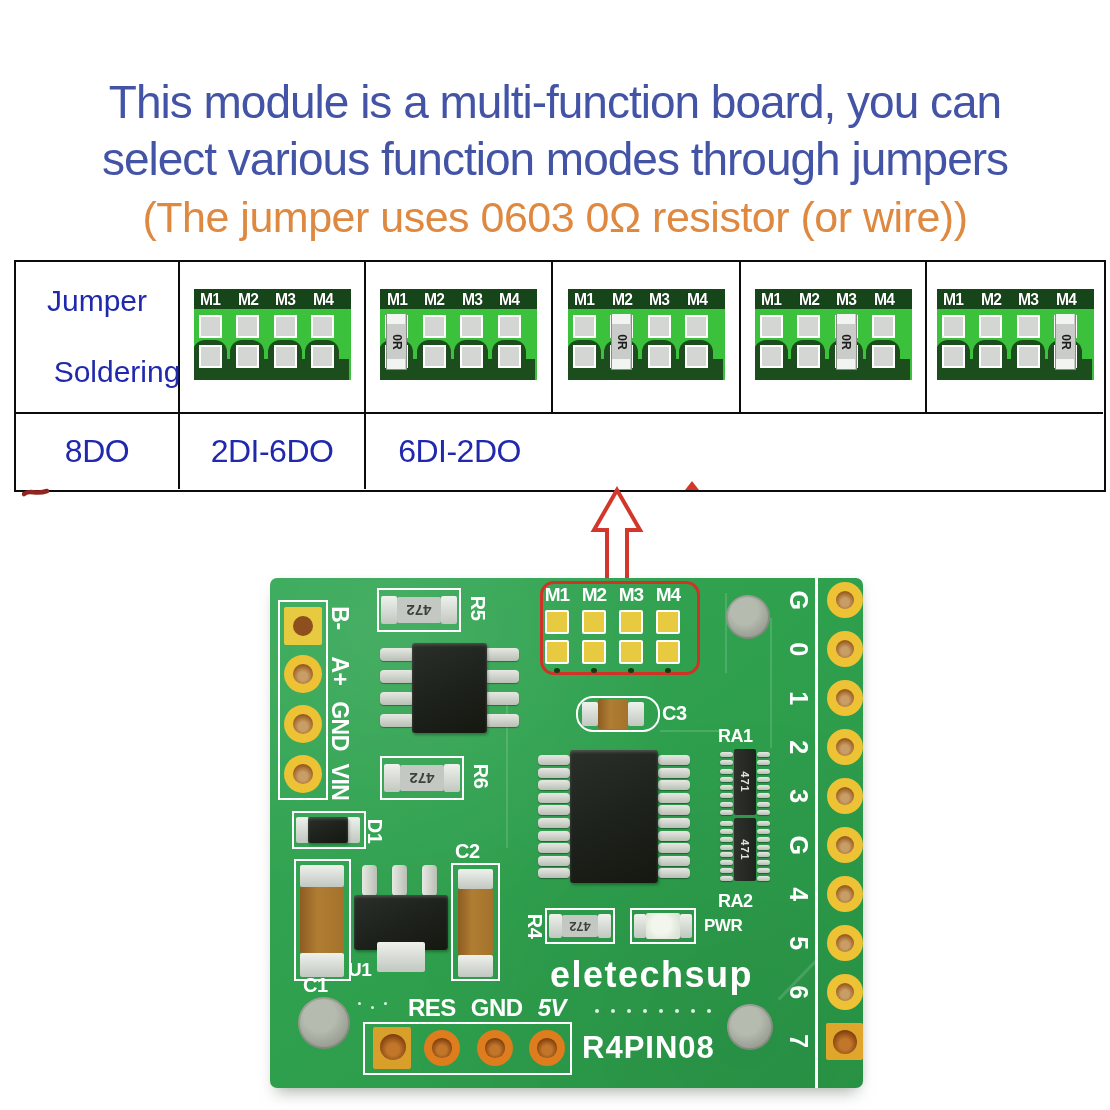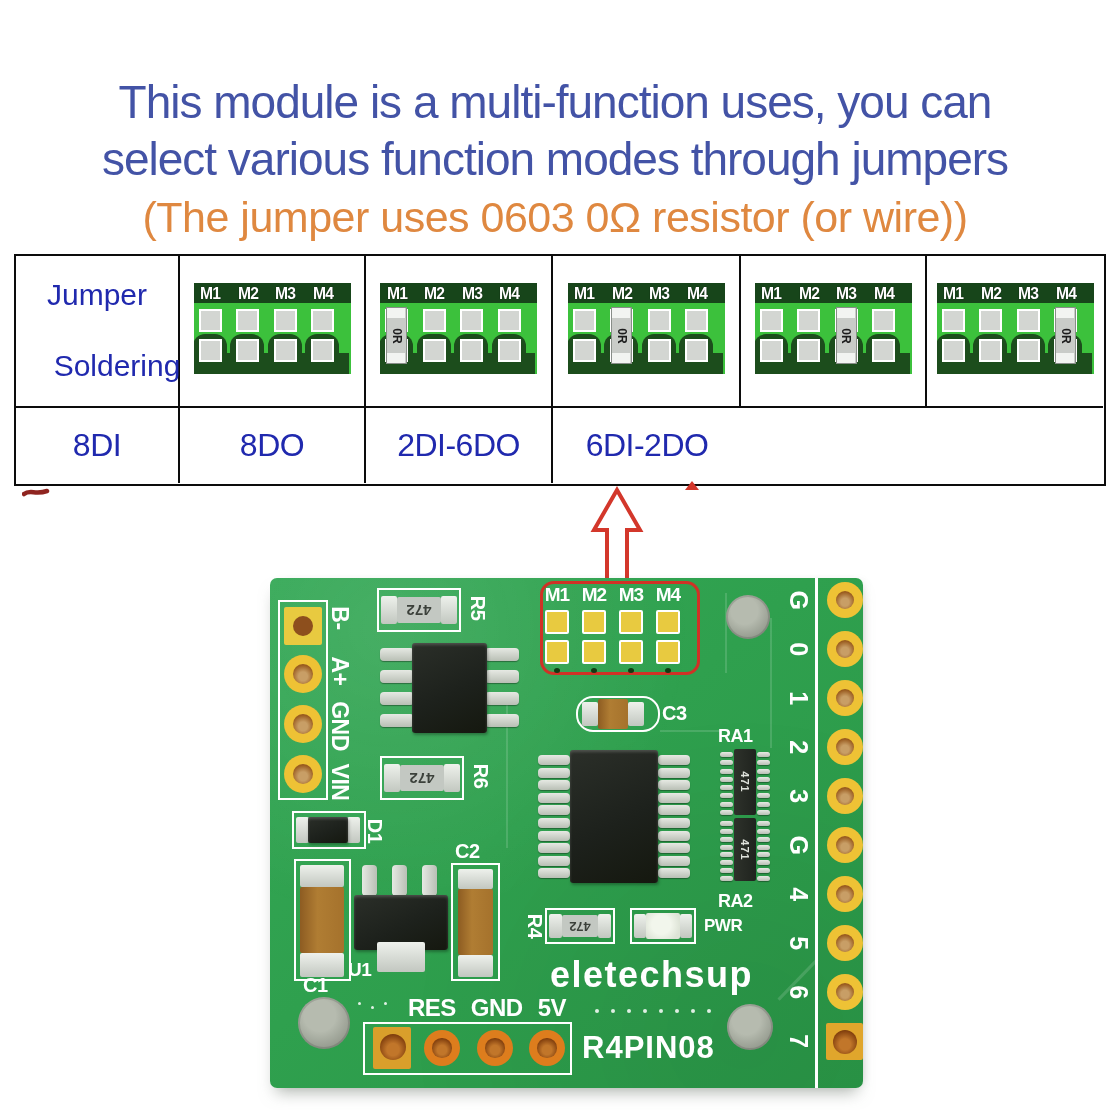--- a/index.html
+++ b/index.html
@@ -19,21 +19,21 @@
   body{
     width:1110px;height:1110px;position:relative;background:#ffffff;
     font-family:"Liberation Sans", sans-serif;overflow:hidden;
   }
   
   .title-block{position:absolute;left:0;top:74px;width:1110px;text-align:center;}
   .title-line{font-size:46px;line-height:57px;color:var(--title-blue);letter-spacing:-1px;font-weight:400;}
   .subtitle-line{font-size:43px;line-height:58px;color:var(--accent-orange);letter-spacing:-0.5px;font-weight:400;}
   
   .jumper-table{
-    position:absolute;left:14px;top:254px;width:1092px;height:232px;
+    position:absolute;left:14px;top:260px;width:1092px;height:232px;
     display:grid;grid-template-columns:164px 186px 187px 188px 186px 176px;
     grid-template-rows:152px 75px;border:2.5px solid #0c0c0c;background:#fff;
   }
   .cell{border-right:2.5px solid #0c0c0c;border-bottom:2.5px solid #0c0c0c;position:relative;
         display:flex;align-items:center;justify-content:center;}
   .cell.last-col{border-right:none;}
   .cell.last-row{border-bottom:none;}
   .label-cell{flex-direction:column;justify-content:flex-start;padding-top:22px;}
   .label-cell .lbl1{font-size:30px;color:var(--table-navy);}
   .label-cell .lbl2{font-size:30px;color:var(--table-navy);margin-top:37px;margin-left:40px;}
@@ -91,21 +91,21 @@
   .ra-code{position:absolute;left:50%;top:50%;transform:translate(-50%,-50%) rotate(90deg);
            font-size:11px;color:#dfe3dc;font-weight:700;letter-spacing:1px;}
   .trace{position:absolute;background:rgba(255,255,255,0.14);}
   .dot{position:absolute;border-radius:50%;background:rgba(255,255,255,0.85);}
   .pad-label{position:absolute;color:#fff;font-weight:700;}
 </style>
 </head>
 <body>
 
 <div class="title-block">
-  <div class="title-line">This module is a multi-function uses, you can</div>
+  <div class="title-line">This module is a multi-function board, you can</div>
   <div class="title-line">select various function modes through jumpers</div>
   <div class="subtitle-line">(The jumper uses 0603 0Ω resistor (or wire))</div>
 </div>
 
 <div class="jumper-table">
   <div class="cell label-cell">
     <div class="lbl1">Jumper</div>
     <div class="lbl2">Soldering</div>
   </div>
   <div class="cell img-cell">
@@ -232,23 +232,20 @@
         <div class="mp-pad" style="left: 117.5px; top: 26px;"></div>
         <div class="mp-pad" style="left: 117.5px; top: 56px;"></div>
         <div class="mp-res" style="left: 118.5px;">
           <div class="mp-cap top"></div>
           <div class="mp-cap bot"></div>
           <div class="mp-rtext">0R</div>
         </div>
       </div>
     </div>
 
-  <div class="cell last-row">
-      <span class="fn-text">8DI</span>
-    </div>
   <div class="cell last-row">
       <span class="fn-text">8DO</span>
     </div>
   <div class="cell last-row">
       <span class="fn-text">2DI-6DO</span>
     </div>
   <div class="cell last-row last-col">
       <span class="fn-text">6DI-2DO</span>
     </div>
 </div>
@@ -458,21 +455,21 @@
       <div class="dot" style="left: 421px; top: 431px; width: 4px; height: 4px;"></div>
       <div class="dot" style="left: 437px; top: 431px; width: 4px; height: 4px;"></div>
       <div class="dot" style="left: 88px; top: 424px; width: 3px; height: 3px;"></div>
       <div class="dot" style="left: 101px; top: 428px; width: 3px; height: 3px;"></div>
       <div class="dot" style="left: 114px; top: 424px; width: 3px; height: 3px;"></div>
     </div>
 
   <div id="bottom-labels" style="position:absolute;left:138px;top:416px;width:158px;display:flex;justify-content:space-between;">
       <div class="silk-text" style="position: static; font-size: 24px;">RES</div>
       <div class="silk-text" style="position: static; font-size: 24px;">GND</div>
-      <div class="silk-text" style="position: static; font-size: 24px;">5V</div>
+      <div class="silk-text" style="position: static; font-size: 24px; font-style: italic;">5V</div>
     </div>
   <div class="silk-box" style="left:93px;top:444px;width:209px;height:53px;"></div>
   <div id="bottom-conn">
       <div style="position: absolute; left: 103px; top: 449px; width: 38px; height: 42px; background: rgb(217, 159, 43); border-radius: 2px;"></div>
       <div style="position: absolute; left: 110px; top: 456px; width: 26px; height: 26px; border-radius: 50%; background: radial-gradient(circle at 50% 60%, rgb(193, 118, 42) 0px, rgb(193, 118, 42) 30%, rgb(126, 60, 12) 75%);"></div>
       <div class="oring" style="left: 154px; top: 452px; width: 36px; height: 36px;"></div>
       <div class="oring" style="left: 207px; top: 452px; width: 36px; height: 36px;"></div>
       <div class="oring" style="left: 259px; top: 452px; width: 36px; height: 36px;"></div>
     </div>
 

